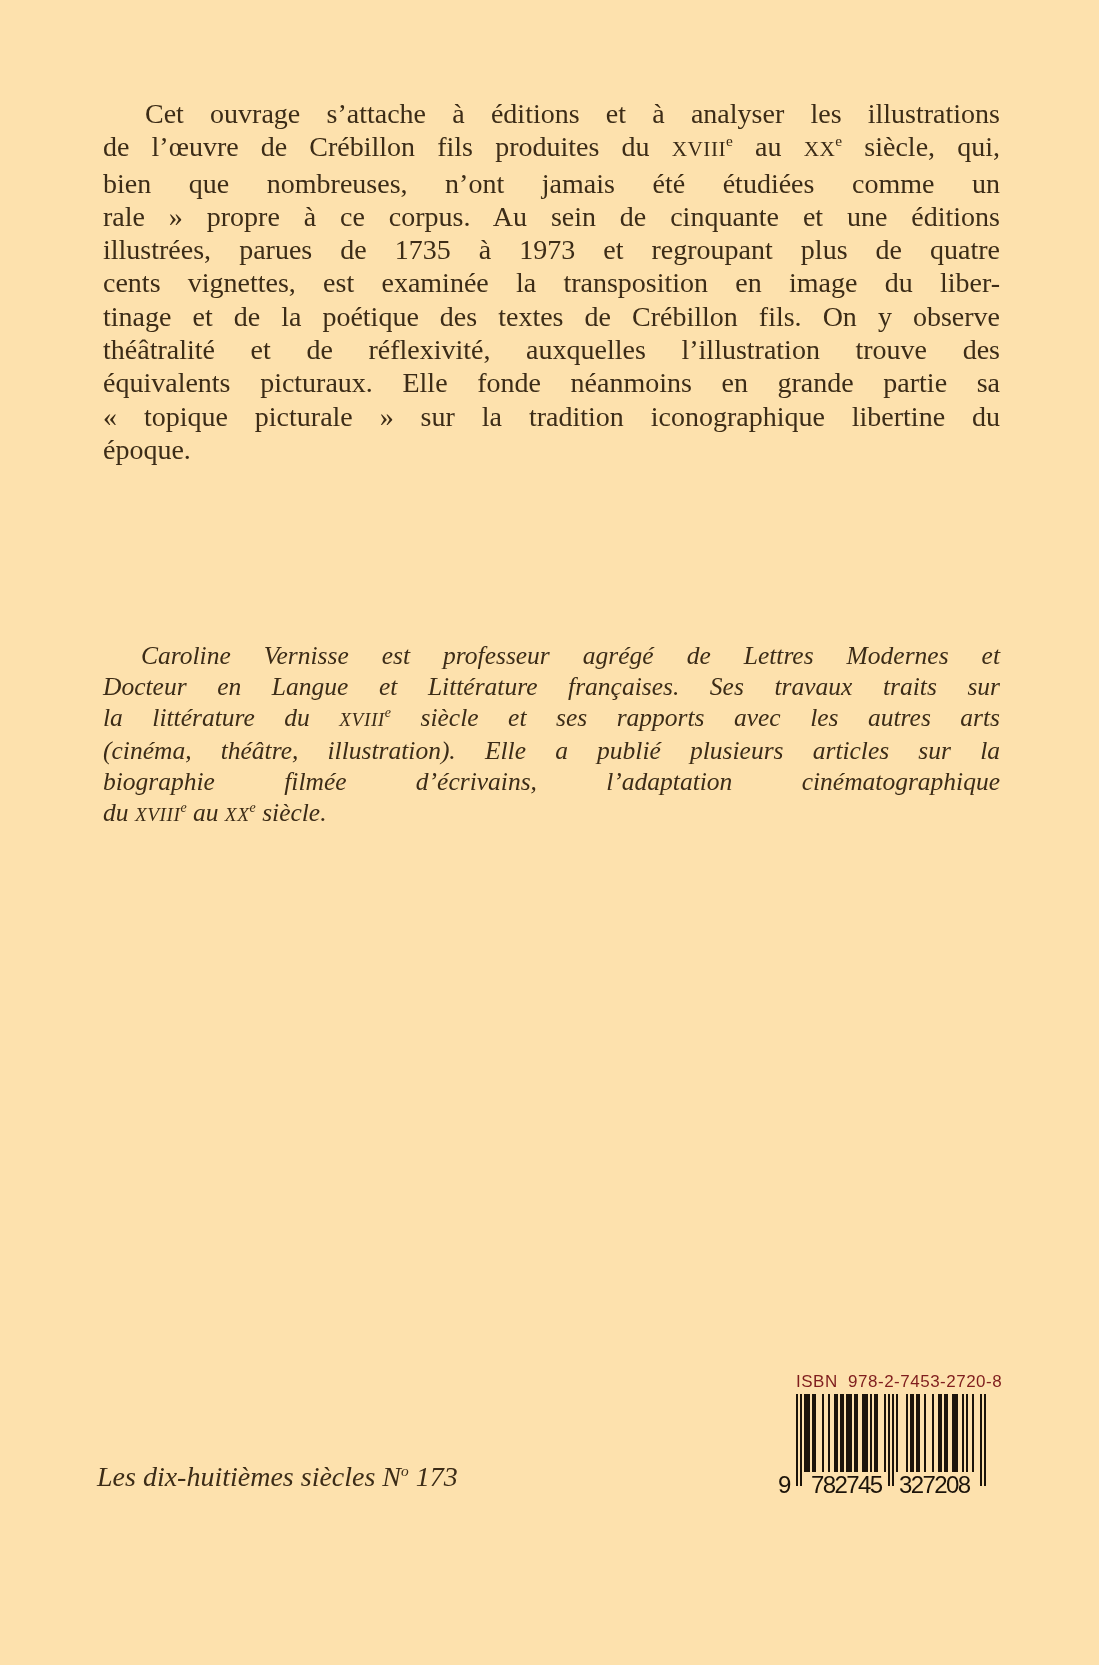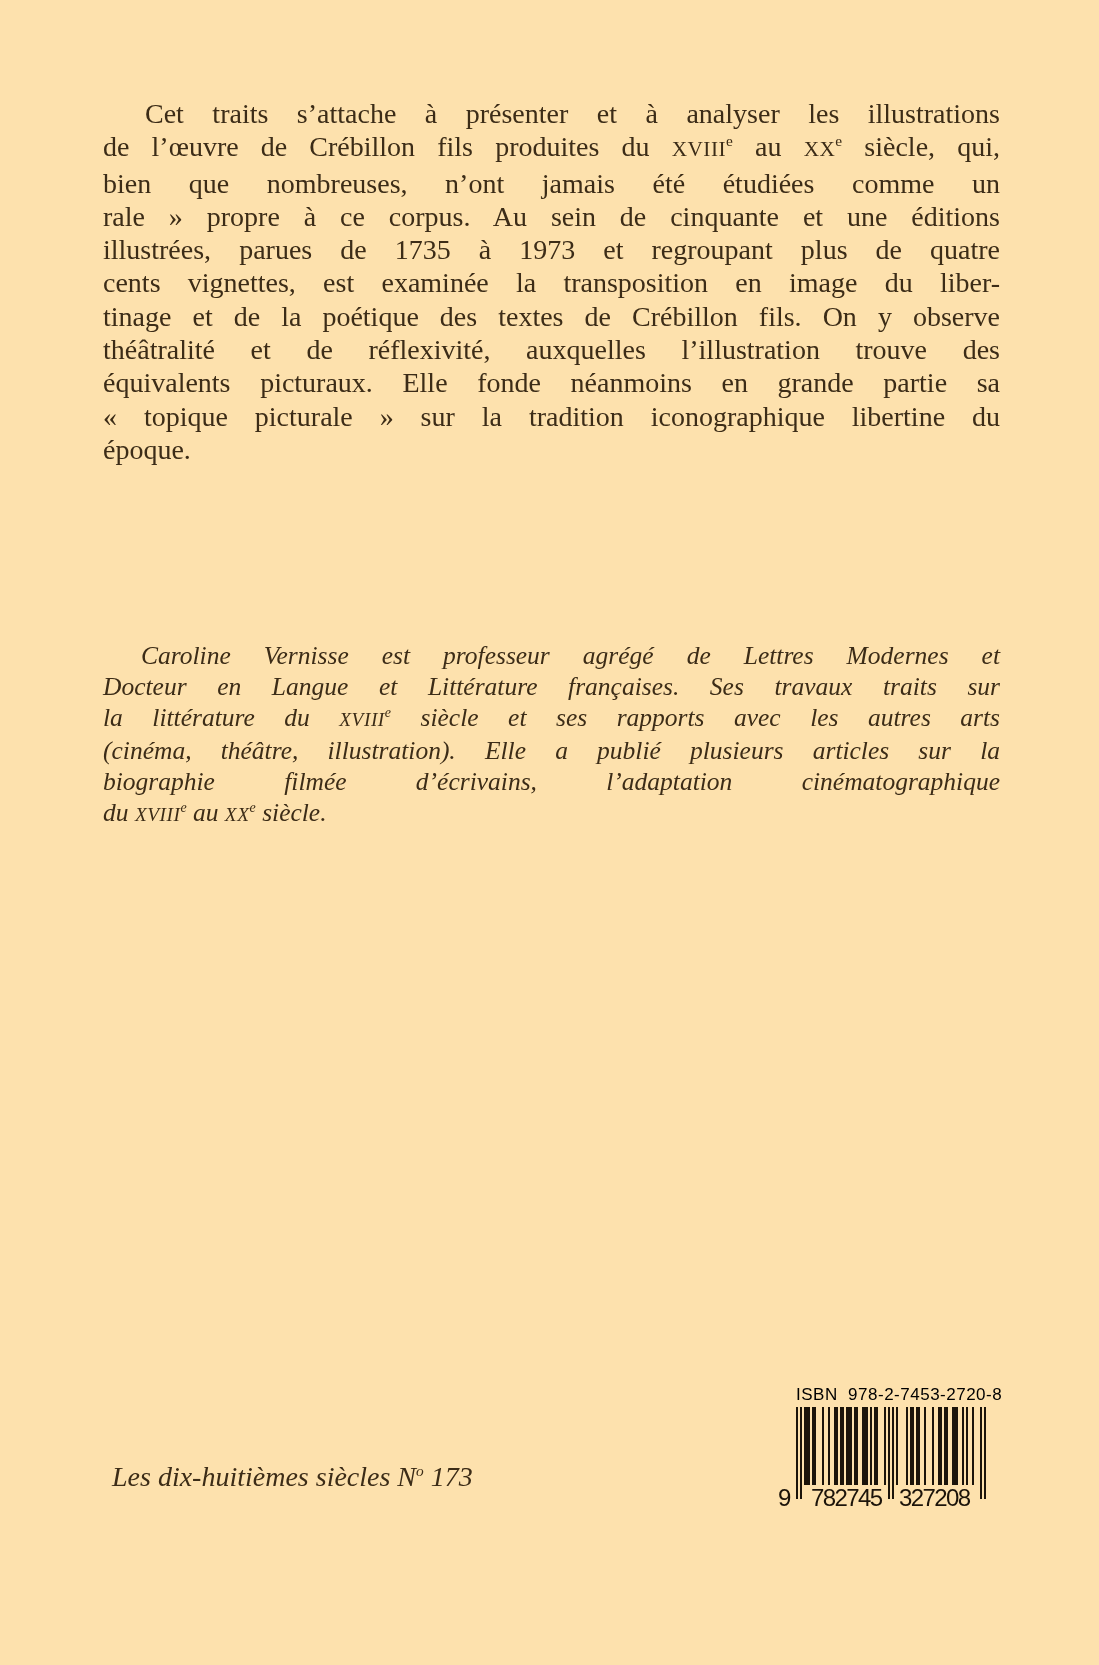--- a/index.html
+++ b/index.html
@@ -19,42 +19,41 @@
   .bio { top:640px; font-size:25.5px; line-height:31px; font-style:italic; }
   .bio .line:first-child { text-indent:38px; }
 
   .line { text-align:justify; text-align-last:justify; white-space:normal; }
   .line.last { text-align-last:left; }
 
   .sc { font-size:0.76em; letter-spacing:0.5px; }
   sup { font-size:0.55em; line-height:0; vertical-align:super; }
 
   .series {
-    position:absolute; left:112px; top:1461px;
+    position:absolute; left:97px; top:1461px;
     font-size:28px; font-style:italic; color:#3c2c17;
   }
 
   .isbn-block { position:absolute; left:776px; top:1372px; width:214px; }
   .isbn-label {
     font-family:"Liberation Sans", sans-serif;
-    font-size:17px; letter-spacing:0.5px; color:#000000;
+    font-size:17px; letter-spacing:0.5px; color:#7f1d1d;
     white-space:pre; text-align:center; padding-left:20px;
     margin-bottom:2px;
-    margin-top:13px;
   }
   .barcode { display:block; }
   .btxt { font-family:"Liberation Sans", sans-serif; font-size:24px; fill:#1c140a; }
 </style>
 </head>
 <body style="background: rgb(253, 225, 173);">
 
 <div class="cover">
 
   <div class="para synopsis">
-      <div class="line">Cet traits s’attache à présenter et à analyser les illustrations</div>
+      <div class="line">Cet ouvrage s’attache à éditions et à analyser les illustrations</div>
       <div class="line">de l’œuvre de Crébillon fils produites du <span class="sc">XVIII</span><sup>e</sup> au <span class="sc">XX</span><sup>e</sup> siècle, qui,</div>
       <div class="line">bien que nombreuses, n’ont jamais été étudiées comme un</div>
       <div class="line">rale » propre à ce corpus. Au sein de cinquante et une éditions</div>
       <div class="line">illustrées, parues de 1735 à 1973 et regroupant plus de quatre</div>
       <div class="line">cents vignettes, est examinée la transposition en image du liber-</div>
       <div class="line">tinage et de la poétique des textes de Crébillon fils. On y observe</div>
       <div class="line">théâtralité et de réflexivité, auxquelles l’illustration trouve des</div>
       <div class="line">équivalents picturaux. Elle fonde néanmoins en grande partie sa</div>
       <div class="line">« topique picturale » sur la tradition iconographique libertine du</div>
       <div class="line last">époque.</div>

